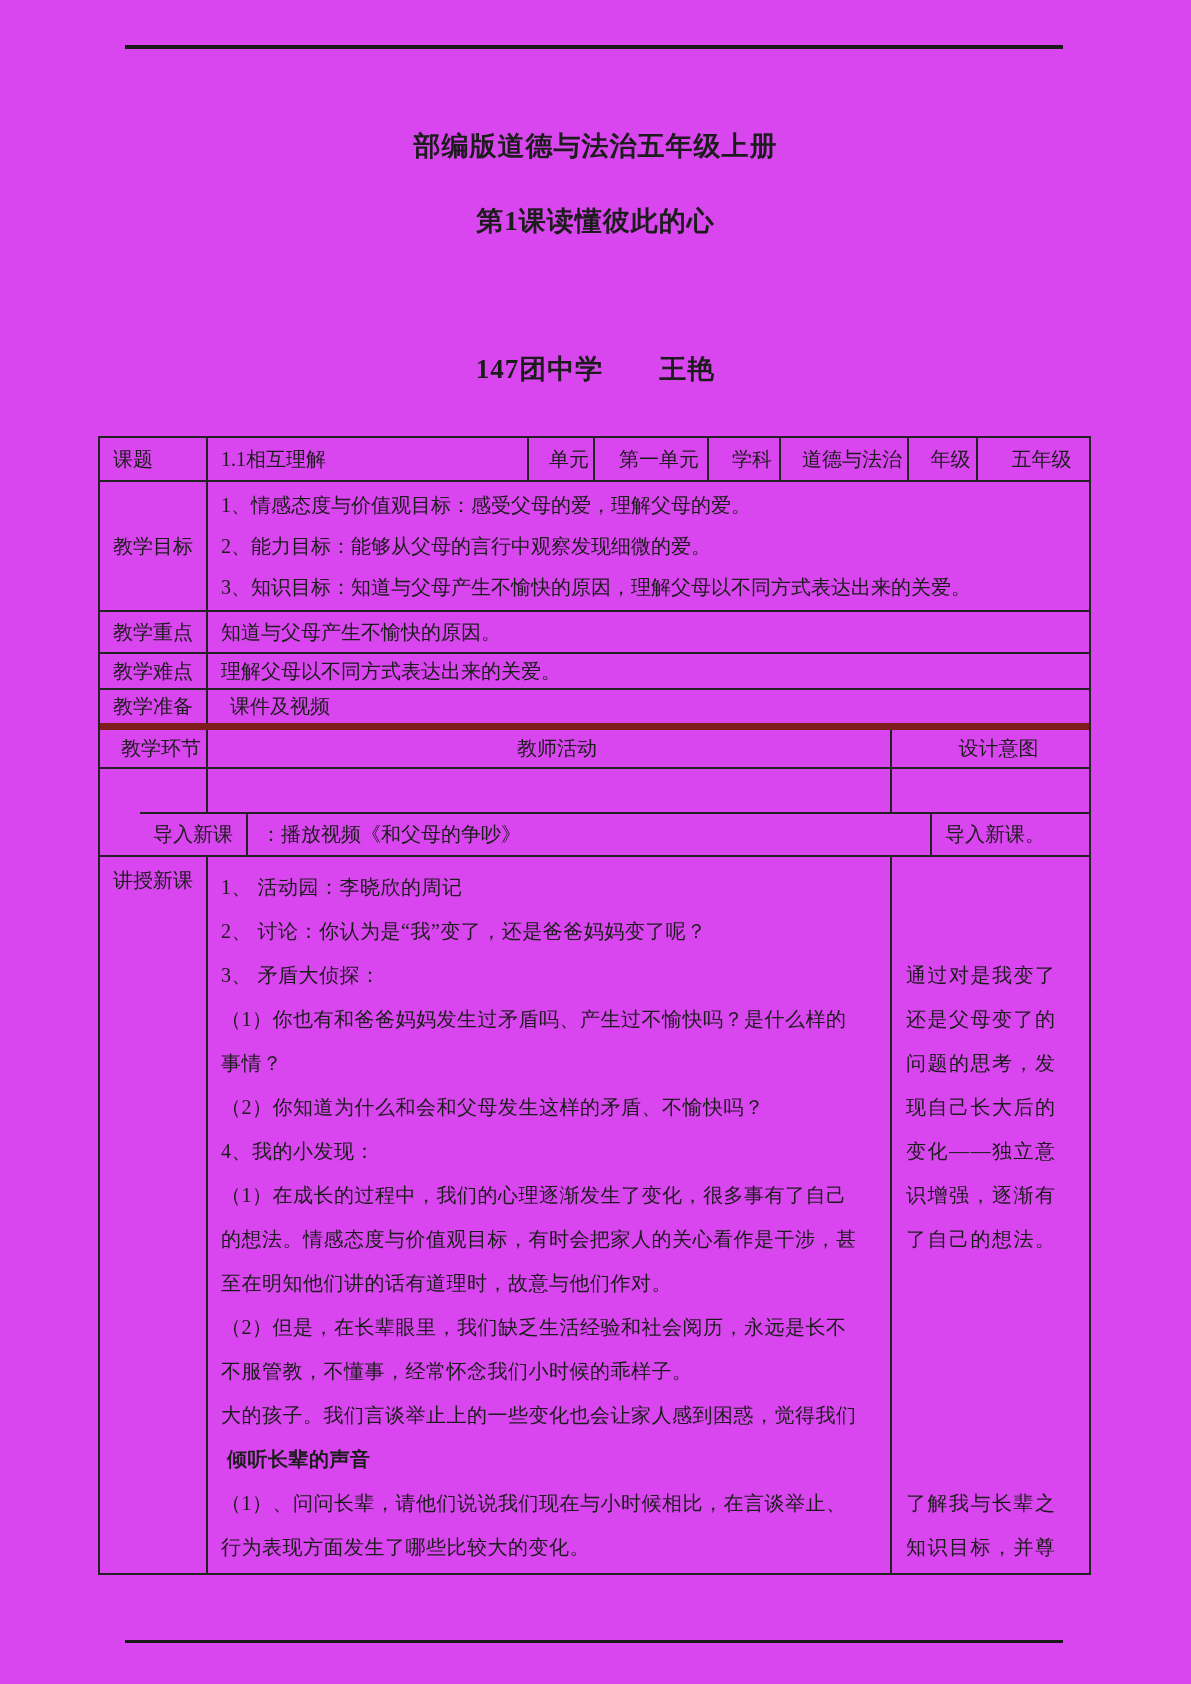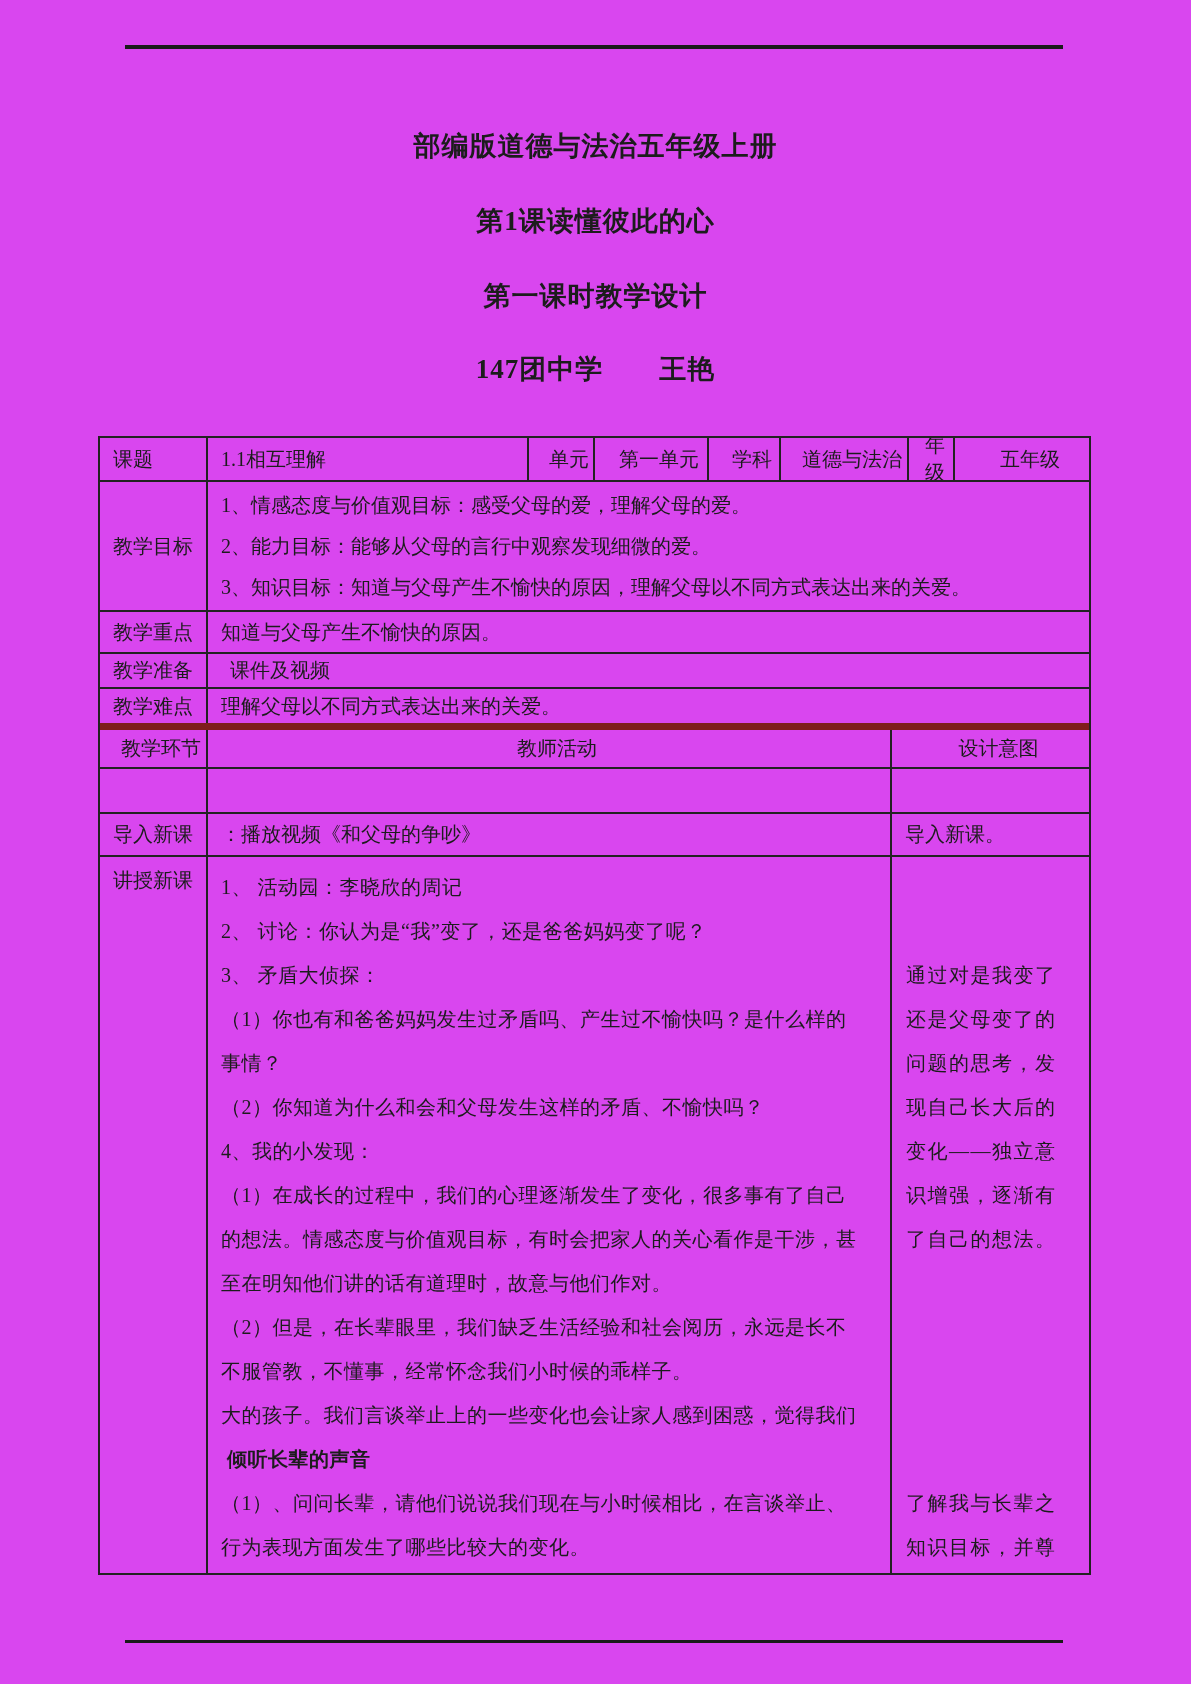--- a/index.html
+++ b/index.html
@@ -22,27 +22,27 @@
   .cell:first-child{border-left:none;}
   .cell.ctr{justify-content:center;padding-left:16px;}
   .cell.padL{padding-left:13px;}
   .r-head{height:42px;}
   .r-goal{height:130px;}
   .r-focus{height:42px;}
   .r-diff{height:36px;}
   .r-prep{height:35px;}
   .r-stage-head{height:44px;border-top:7px solid #7f1d1d;}
   .r-empty{height:45px;}
-  .r-intro{height:43px;}
+  .r-intro{height:43px;margin-left:40px;}
   .r-teach{height:718px;}
   .w-label{width:106px;border-radius:9px;}
   .w-topic{width:321px;}
   .w-s1{width:66px;} .w-v1{width:114px;}
   .w-s2{width:72px;} .w-v2{width:128px;}
-  .w-s3{width:46px;} .w-v3{width:89px;flex:1;}
+  .w-s3{width:69px;} .w-v3{width:89px;flex:1;}
   .w-act{width:684px;}
   .w-int{width:175px;flex:1;}
   .top-align{align-items:flex-start;}
   .goal-lines{padding:3px 10px 0 13px;}
   .goal-lines .tline{line-height:41px;white-space:nowrap;}
   .act-lines{padding:8px 8px 0 13px;}
   .act-lines .tline{line-height:44px;white-space:nowrap;letter-spacing:0.5px;}
   .tline.bold{font-weight:bold;padding-left:6px;}
   .stage-cell{padding-top:10px;justify-content:flex-start;padding-left:13px;
               align-items:flex-start;}
@@ -54,21 +54,20 @@
 </style>
 </head>
 <body>
 
 <div class="page">
 
   <div class="rule rule-top"></div>
 
   <div class="title t1">部编版道德与法治五年级上册</div>
   <div class="title t2">第1课读懂彼此的心</div>
-  <div class="title t3">第一课时教学设计</div>
   <div class="title t4">147团中学　　王艳</div>
 
   <div class="doc-table">
 
     <div class="row r-head">
       <div class="cell w-label padL">课题</div>
       <div class="cell w-topic padL">1.1相互理解</div>
       <div class="cell w-s1 ctr">单元</div>
       <div class="cell w-v1 ctr">第一单元</div>
       <div class="cell w-s2 ctr">学科</div>
@@ -86,28 +85,28 @@
             <div class="tline">3、知识目标：知道与父母产生不愉快的原因，理解父母以不同方式表达出来的关爱。</div>
           </div>
       </div>
     </div>
 
     <div class="row r-focus">
       <div class="cell w-label padL">教学重点</div>
       <div class="cell padL" style="flex:1">知道与父母产生不愉快的原因。</div>
     </div>
 
+    <div class="row r-diff">
+      <div class="cell w-label padL">教学难点</div>
+      <div class="cell padL" style="flex:1">理解父母以不同方式表达出来的关爱。</div>
+    </div>
+
     <div class="row r-prep">
       <div class="cell w-label padL">教学准备</div>
       <div class="cell prep-val" style="flex:1">课件及视频</div>
-    </div>
-
-    <div class="row r-diff">
-      <div class="cell w-label padL">教学难点</div>
-      <div class="cell padL" style="flex:1">理解父母以不同方式表达出来的关爱。</div>
     </div>
 
     <div class="row r-stage-head">
       <div class="cell w-label ctr">教学环节</div>
       <div class="cell w-act ctr">教师活动</div>
       <div class="cell w-int ctr">设计意图</div>
     </div>
 
     <div class="row r-empty">
       <div class="cell w-label"></div>

